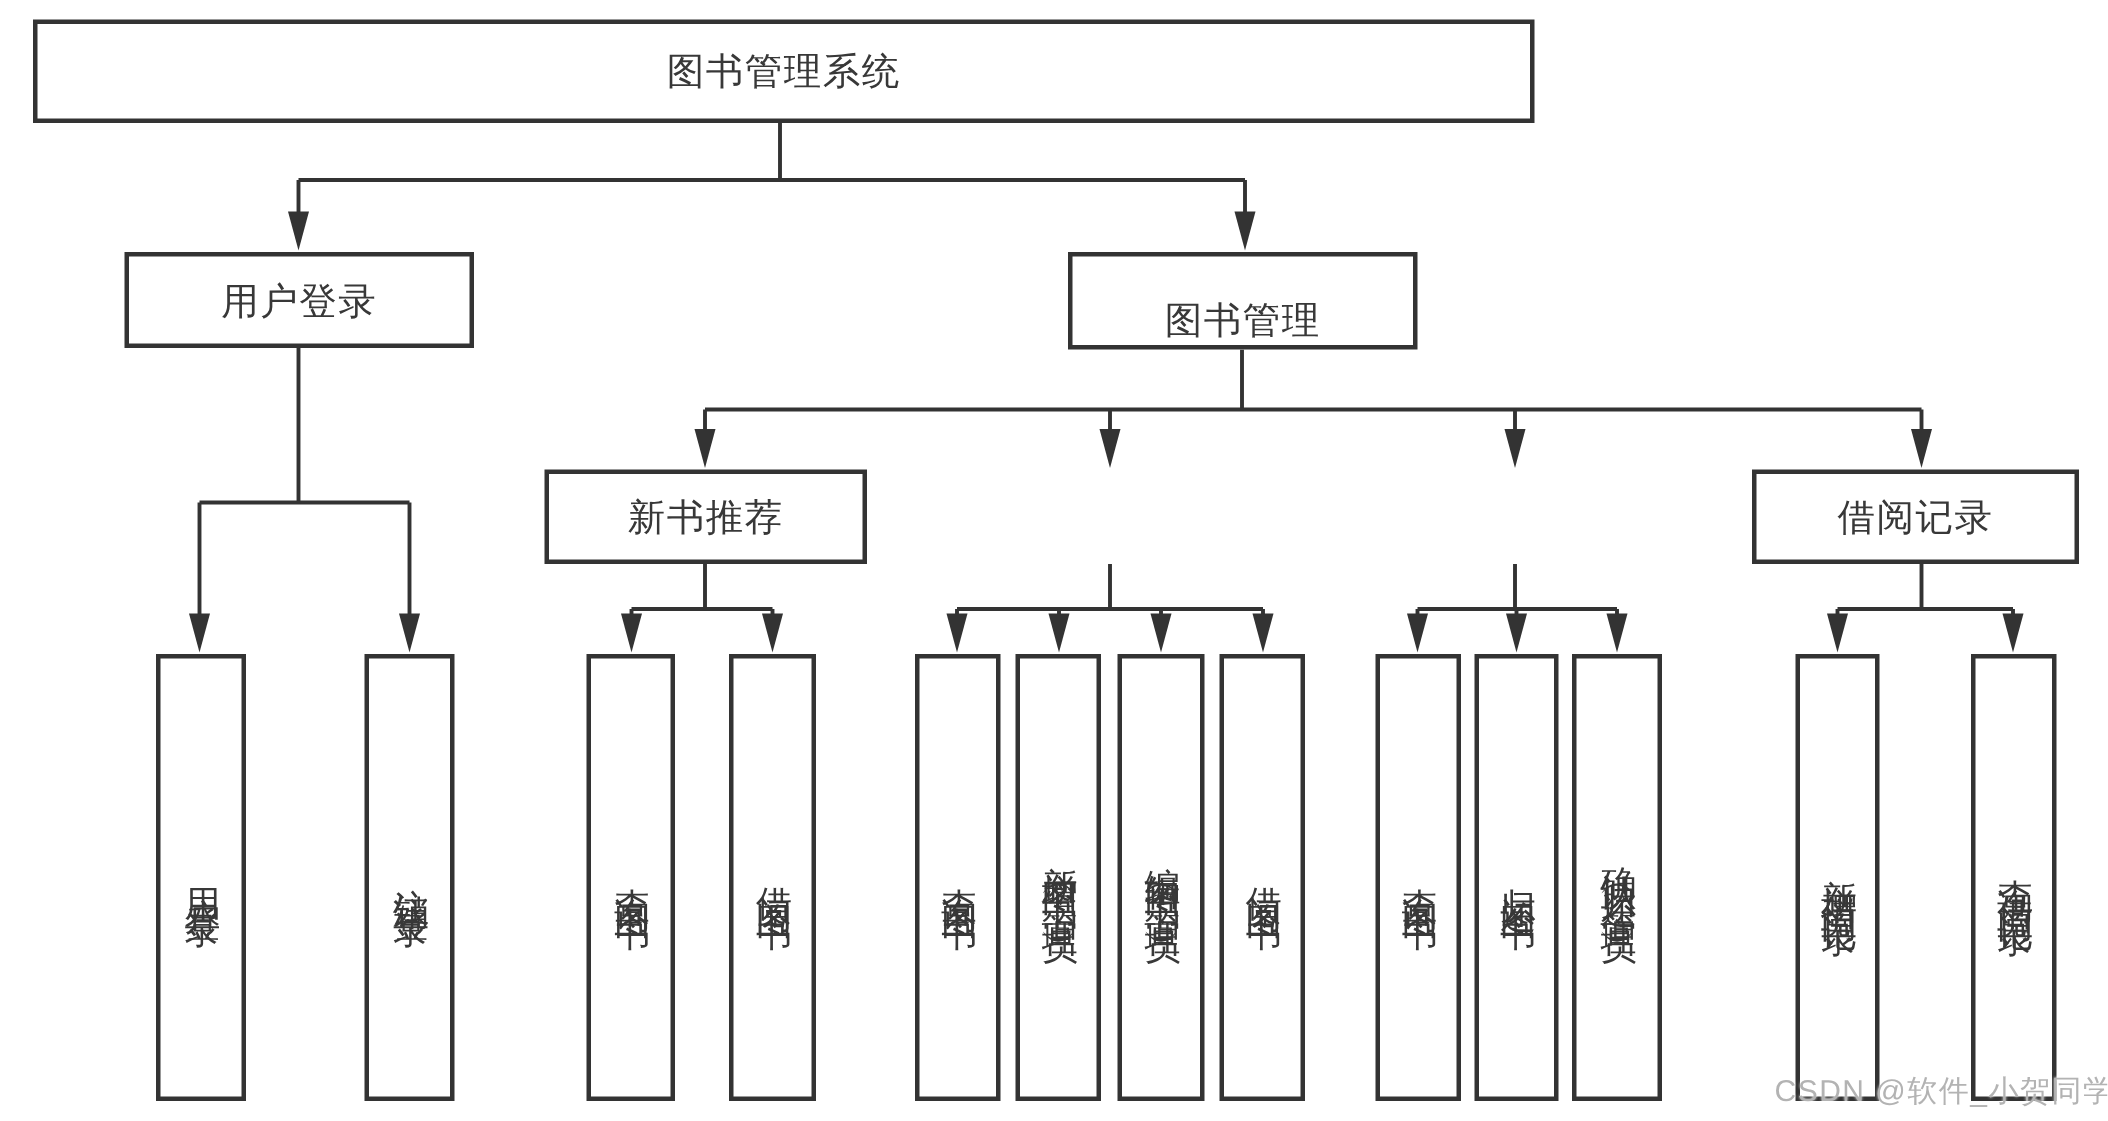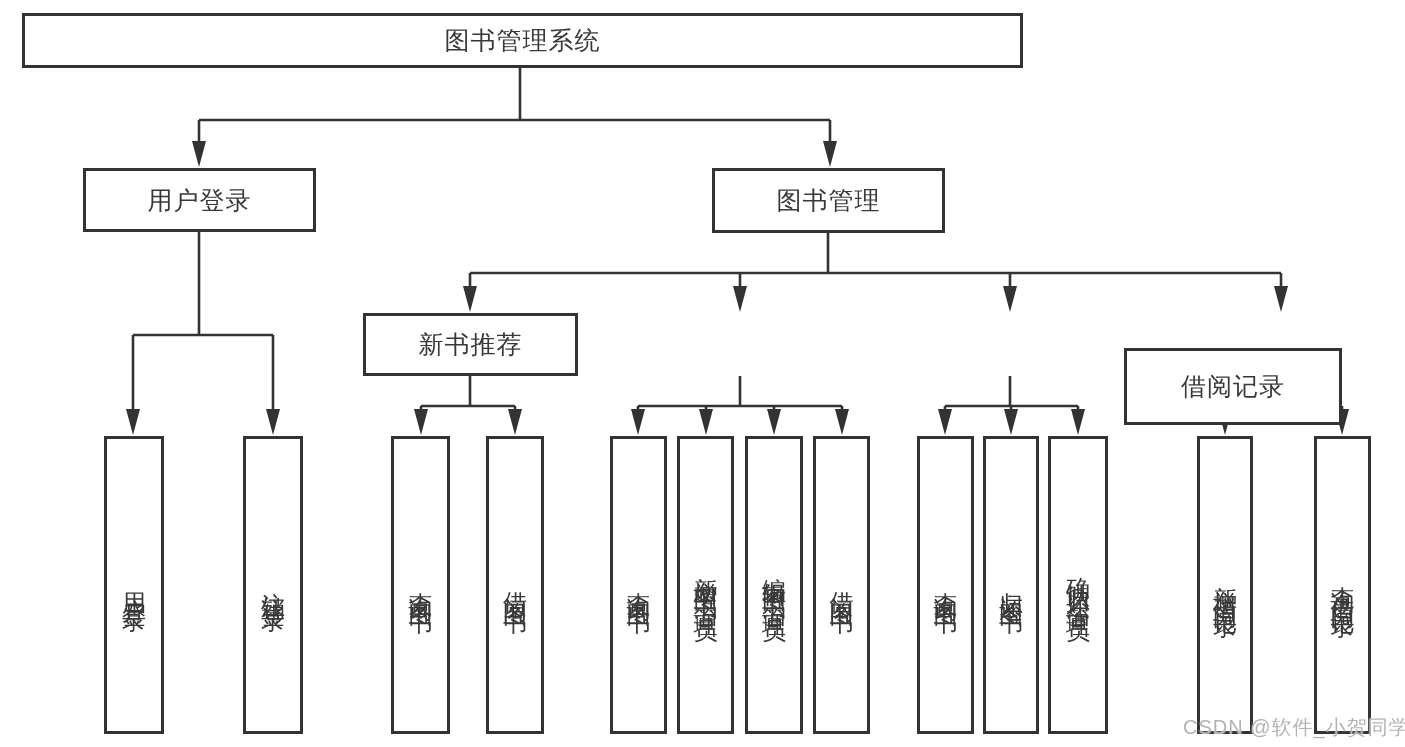--- a/index.html
+++ b/index.html
@@ -78,35 +78,35 @@
       <polygon points="699,409 713,409 706,435" fill="#333333"></polygon>
       <polygon points="767,409 781,409 774,435" fill="#333333"></polygon>
       <polygon points="835,409 849,409 842,435" fill="#333333"></polygon>
       <polygon points="938,409 952,409 945,435" fill="#333333"></polygon>
       <polygon points="1004,409 1018,409 1011,435" fill="#333333"></polygon>
       <polygon points="1071,409 1085,409 1078,435" fill="#333333"></polygon>
       <polygon points="1218,409 1232,409 1225,435" fill="#333333"></polygon>
       <polygon points="1335,409 1349,409 1342,435" fill="#333333"></polygon>
     </svg>
 
-  <div class="node" style="left:22px;top:13px;width:1001px;height:55px;">
+  <div class="node" style="left:22px;top:13px;width:1001px;height:69px;">
     <span class="hlabel">图书管理系统</span>
   </div>
 
   <div class="node" style="left:83px;top:168px;width:233px;height:64px;">
     <span class="hlabel">用户登录</span>
   </div>
-  <div class="node" style="left:712px;top:168px;width:233px;height:65px;">
+  <div class="node" style="left:712px;top:168px;width:233px;height:65px;align-items:flex-end;">
     <span class="hlabel">图书管理</span>
   </div>
 
   <div class="node" style="left:363px;top:313px;width:215px;height:63px;">
     <span class="hlabel">新书推荐</span>
   </div>
-  <div class="node" style="left:1124px;top:313px;width:218px;height:77px;margin-top:35px;">
+  <div class="node" style="left:1168px;top:313px;width:218px;height:63px;">
     <span class="hlabel">借阅记录</span>
   </div>
 
   <div class="node vnode" style="left:104px;top:436px;width:60px;height:298px;">
     <span class="vlabel">用户登录</span>
   </div>
   <div class="node vnode" style="left:243px;top:436px;width:60px;height:298px;">
     <span class="vlabel">注销登录</span>
   </div>
 

